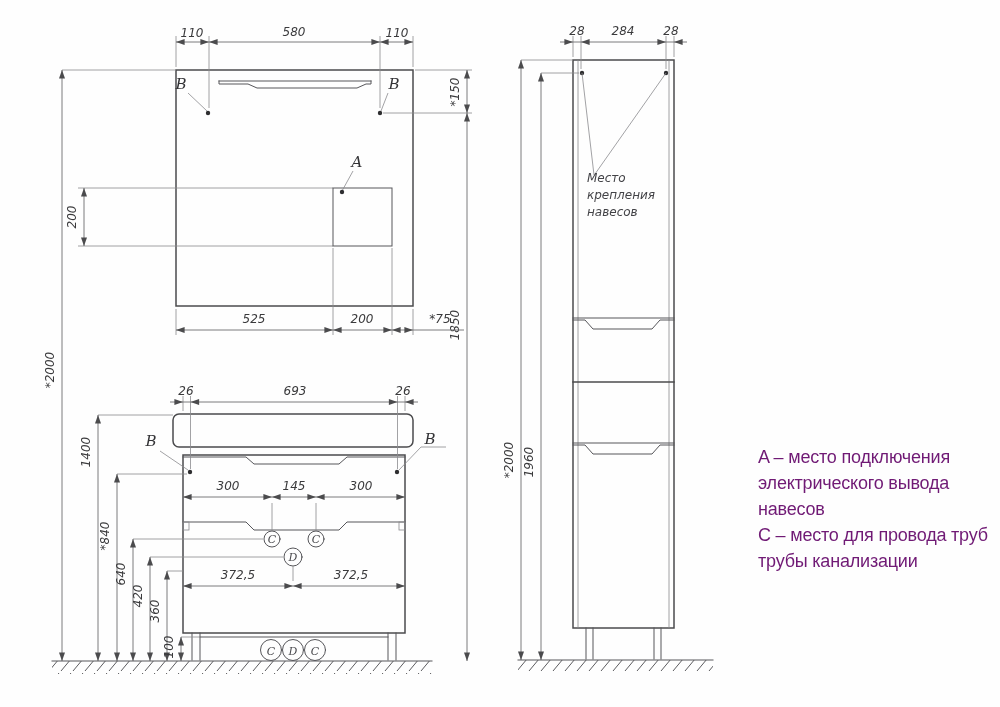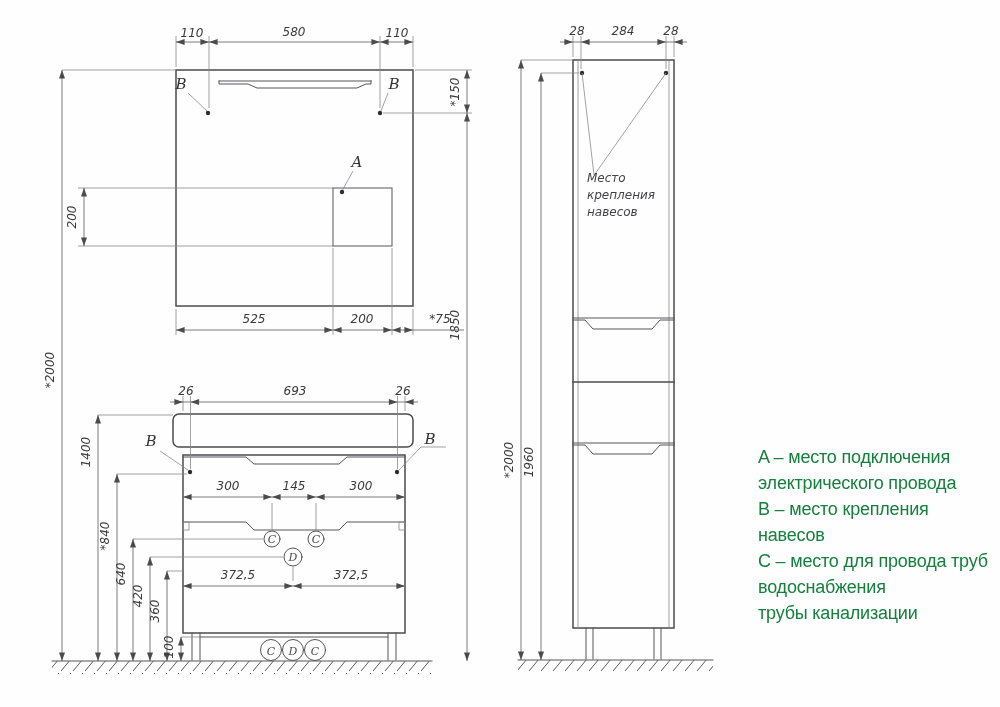--- a/index.html
+++ b/index.html
@@ -10,21 +10,21 @@
   .med{stroke:#56565a;stroke-width:1;fill:none;stroke-linecap:square;}
   .thin{stroke:#8a8a8e;stroke-width:0.8;fill:none;stroke-linecap:butt;}
   .dim{stroke:#6d6d71;stroke-width:0.9;fill:none;}
   .num{font:italic 12px "DejaVu Sans",sans-serif;fill:#3a3a3c;}
   .letter{font:italic 15px "DejaVu Serif",serif;fill:#333336;}
   .cletter{font:italic 11px "DejaVu Serif",serif;fill:#4a4a4e;}
   .note{font:italic 12px "DejaVu Sans",sans-serif;fill:#434347;}
   .dot{fill:#2e2e30;}
   #legend{position:absolute;left:758px;top:444px;width:232px;
           font-family:"Liberation Sans",sans-serif;font-size:18px;line-height:26px;
-          color:#15803d;letter-spacing:-0.2px;}
+          color:#701a75;letter-spacing:-0.2px;}
 </style>
 </head>
 <body>
 
 <div id="stage">
 <svg width="1000" height="707" viewBox="0 0 1000 707">
   <defs>
     <marker id="arr" viewBox="0 0 10 8" markerWidth="10" markerHeight="8" refX="9.2" refY="4" orient="auto-start-reverse" markerUnits="userSpaceOnUse">
       <path d="M0.6,1 L9.2,4 L0.6,7 Z" fill="#4b4b4d"></path>
     </marker>
@@ -244,20 +244,18 @@
   </g>
 
   <g>
     <line x1="518" y1="660" x2="713" y2="660" class="med"></line>
     <rect x="518" y="660" width="195" height="13" fill="url(#ground)" stroke="none"></rect>
   </g>
 </svg>
 
 <div id="legend">
   <div>A – место подключения</div>
-  <div>электрического провода</div>
-  <div>B – место крепления</div>
+  <div>электрического вывода</div>
   <div>навесов</div>
   <div>C – место для провода труб</div>
-  <div>водоснабжения</div>
   <div>трубы канализации</div>
 </div>
 </div>
 
 </body></html>

